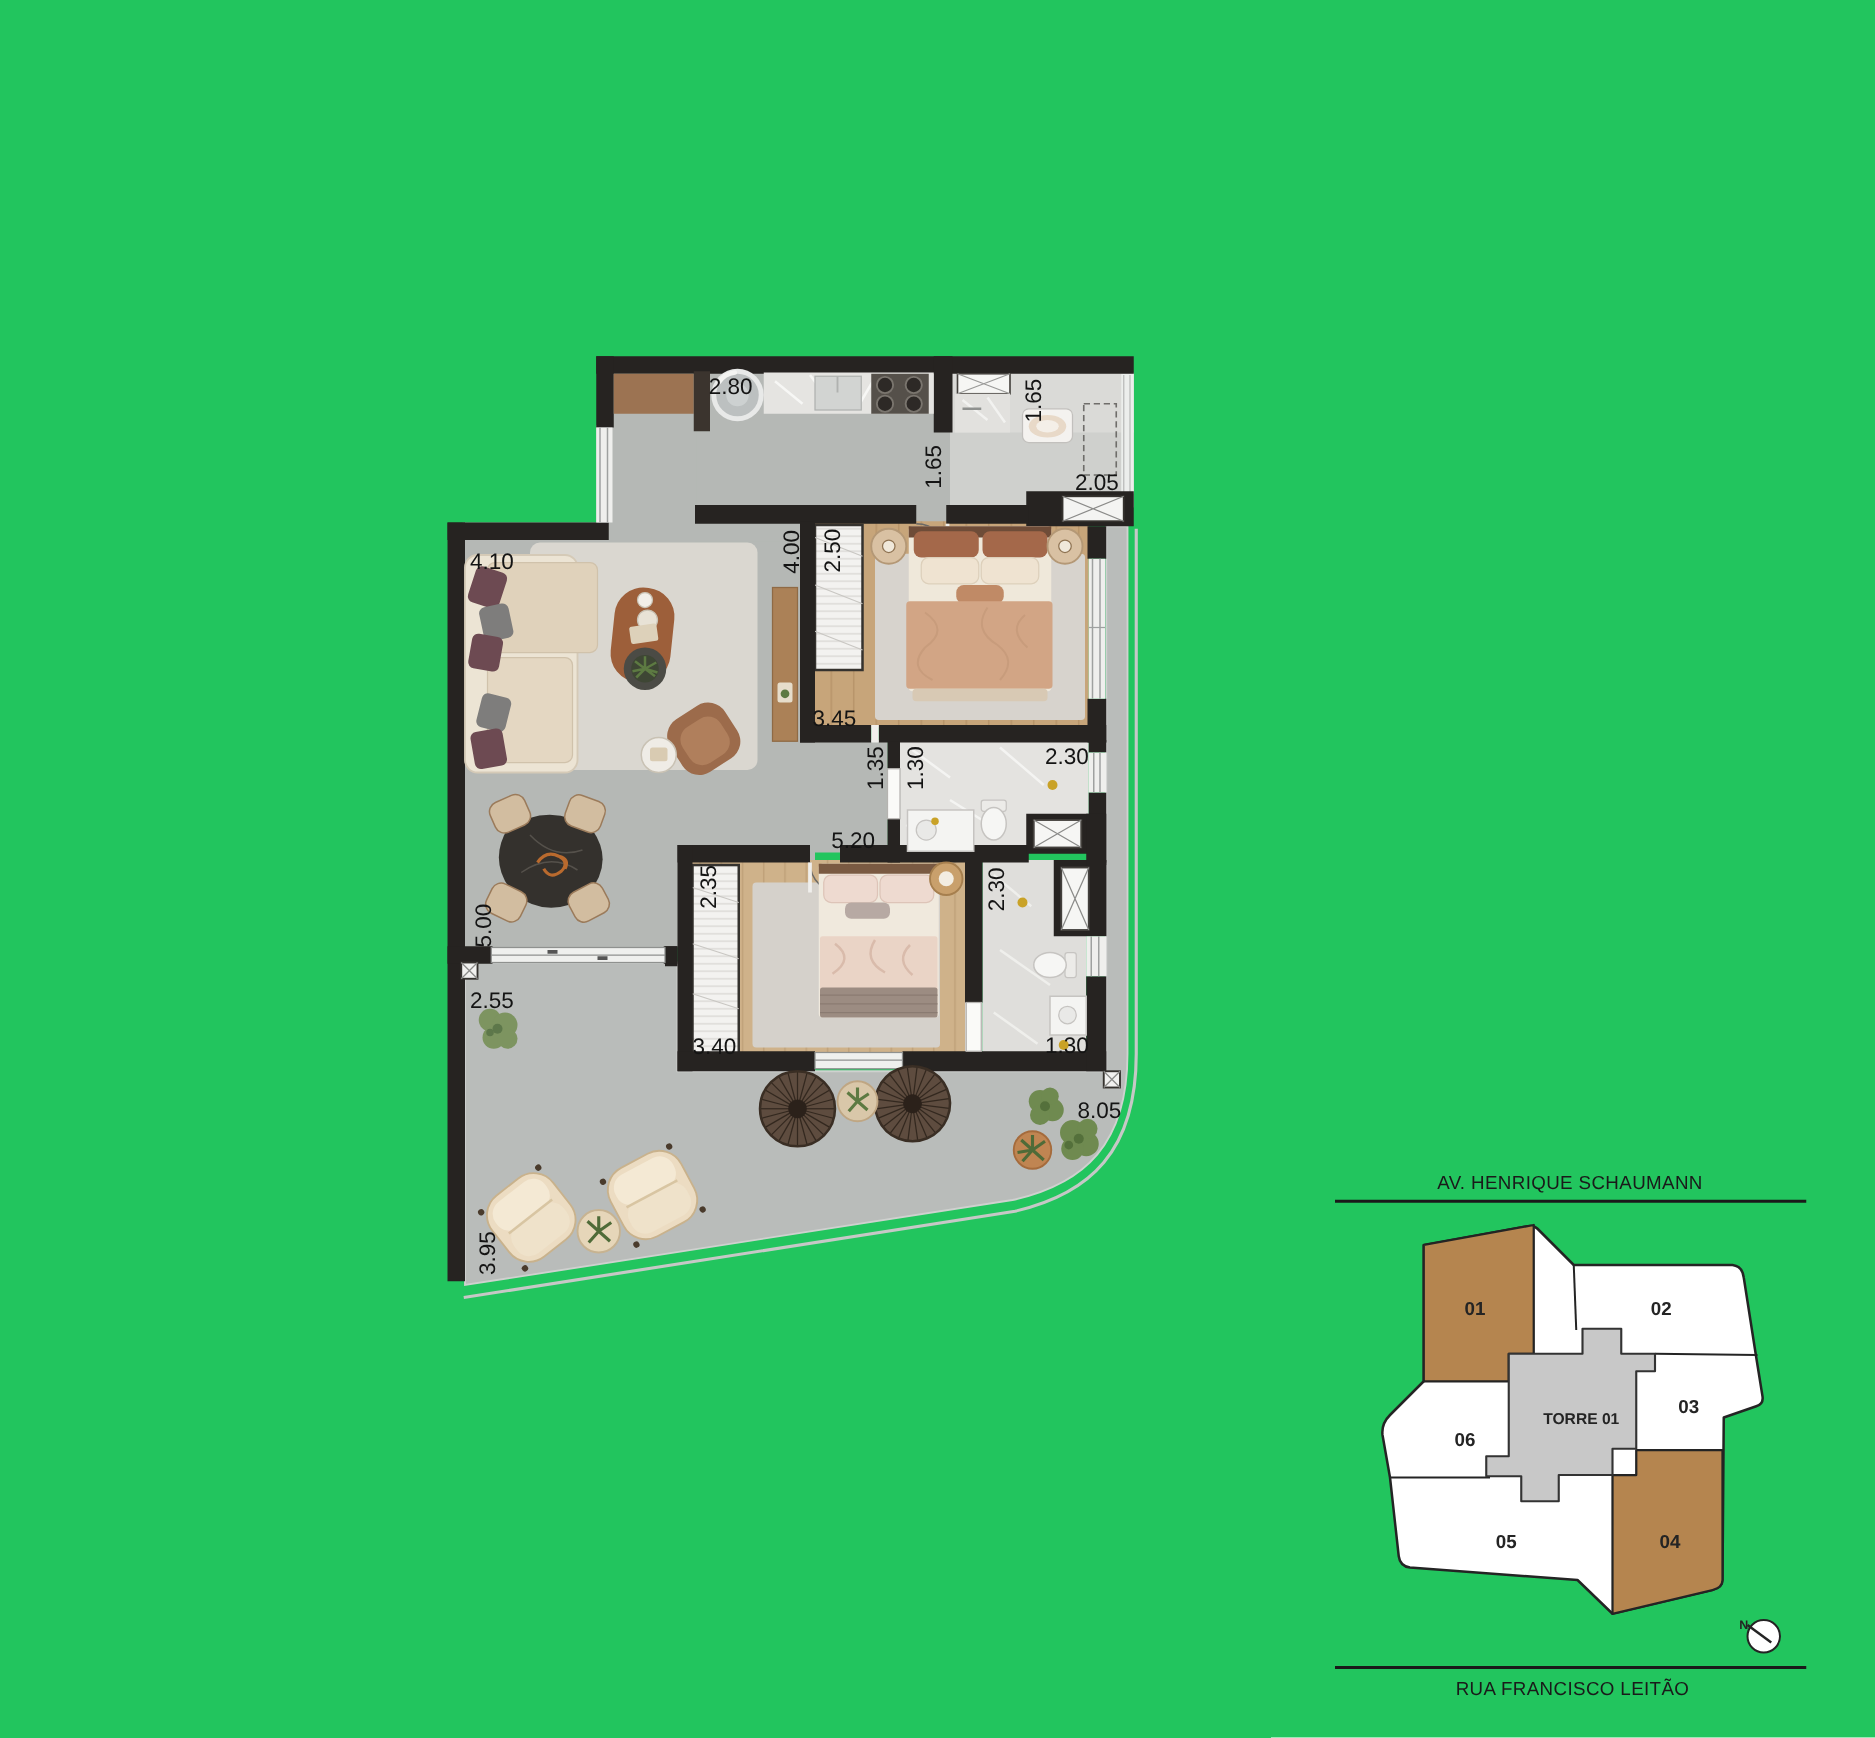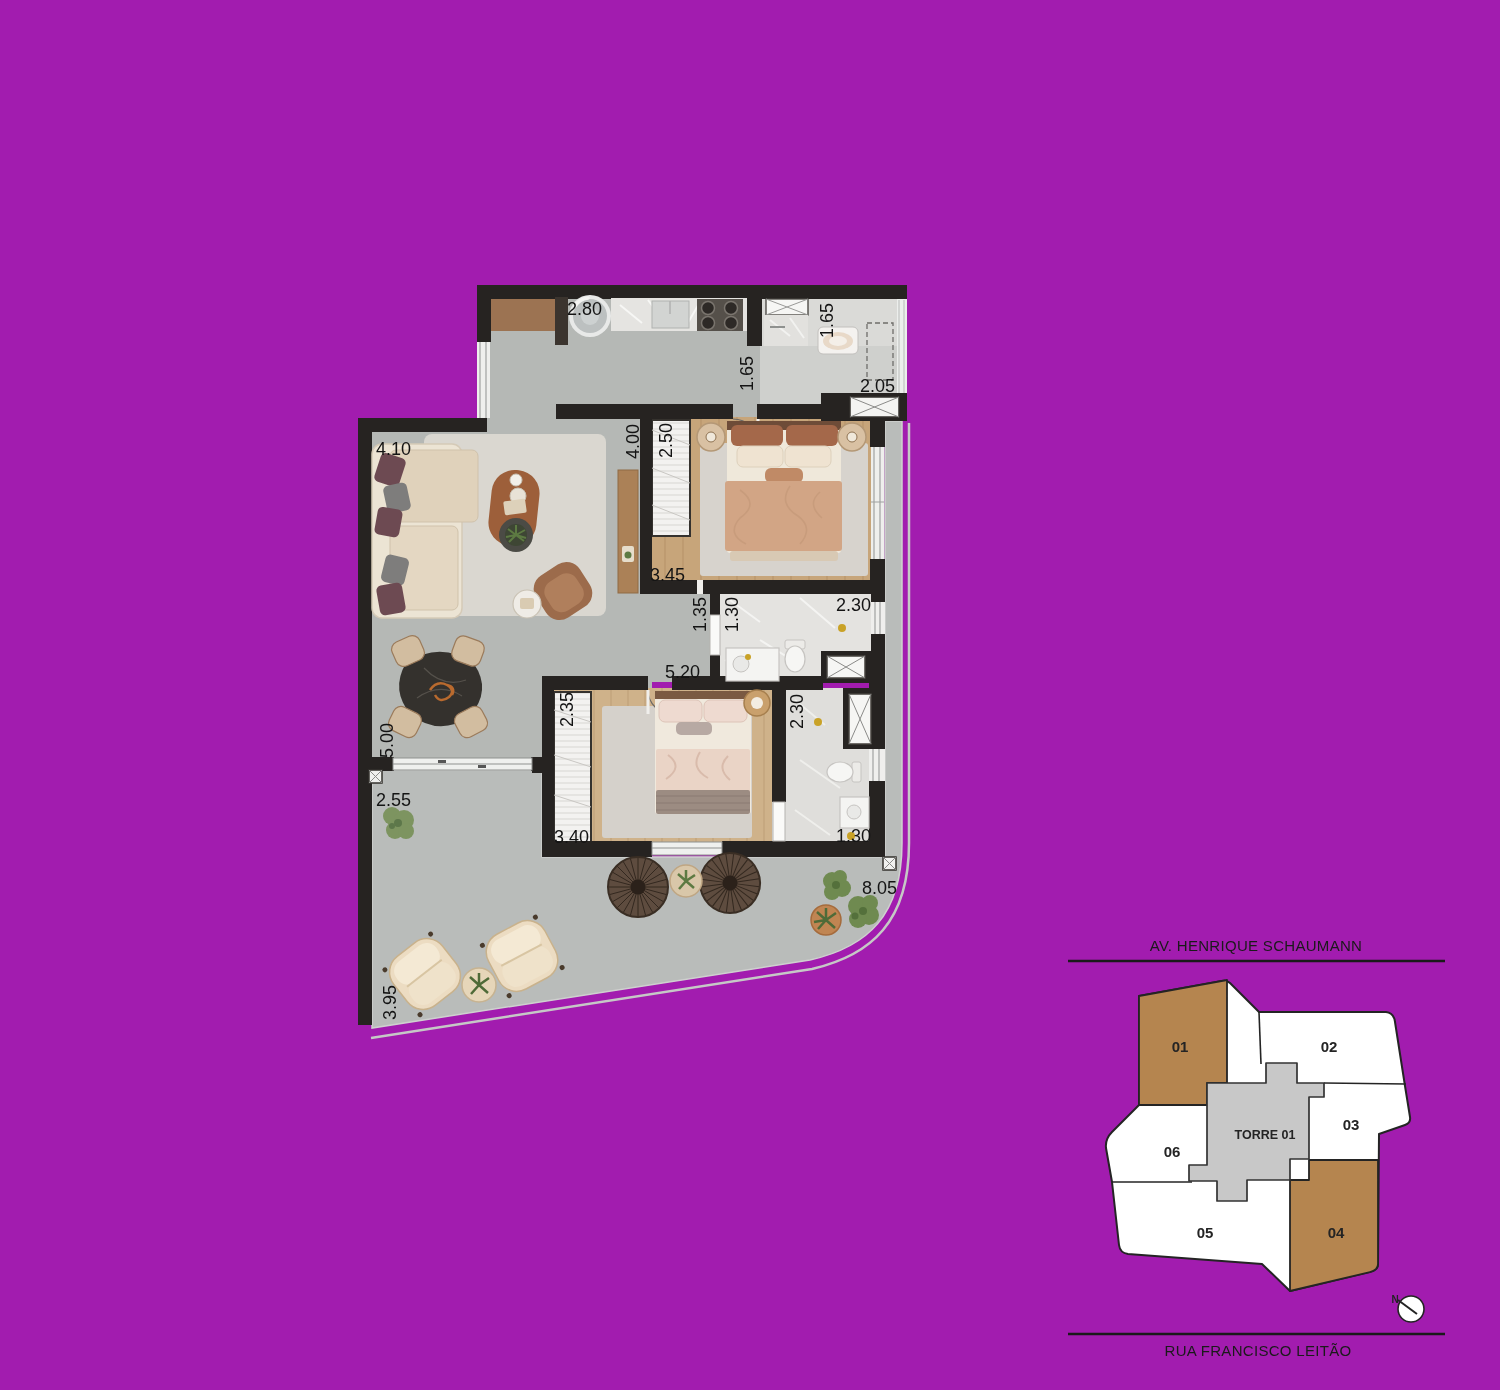--- a/index.html
+++ b/index.html
@@ -1,16 +1,16 @@
 <!DOCTYPE html>
 <html><head>
 <meta charset="utf-8">
 <style>
   html,body{margin:0;padding:0;background:#ffffff;}
-  .page{width:1500px;height:1390px;position:relative;background:#a21caf;
+  .page{width:1500px;height:1390px;position:relative;background:#22c55e;
         font-family:"Liberation Sans", sans-serif;}
   svg{position:absolute;top:0;left:0;}
   text{font-family:"Liberation Sans", sans-serif;}
 </style>
 </head>
 <body>
 <div class="page">
 <svg width="1500" height="1390" viewBox="0 0 1500 1390">
 <defs>
   <pattern id="hatch" width="6" height="6" patternUnits="userSpaceOnUse" patternTransform="rotate(0)">

